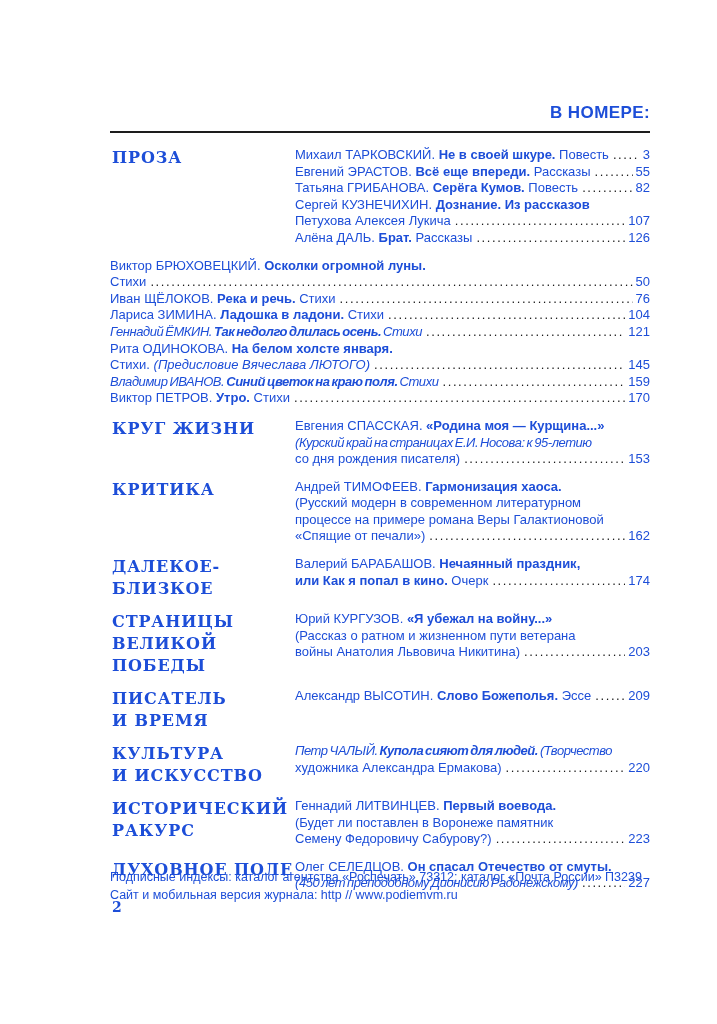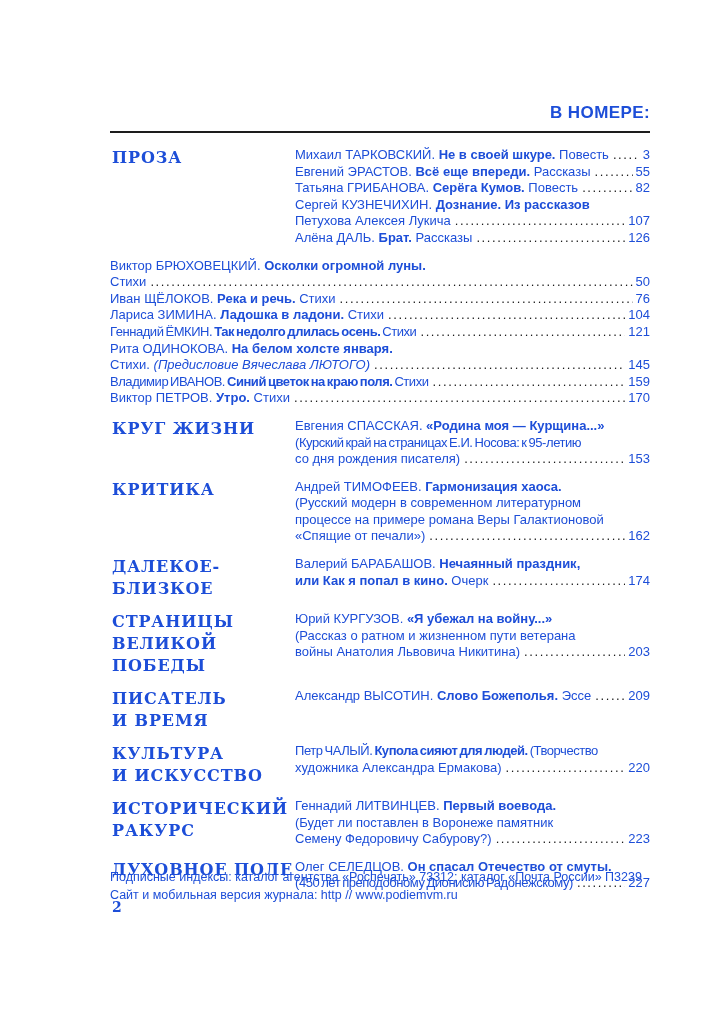--- a/index.html
+++ b/index.html
@@ -28,21 +28,21 @@
     font-size:16px;
     line-height:22px;
     letter-spacing:.9px;
     padding-left:2px;
   }
   .entries{flex:1;min-width:0;font-size:13px;line-height:16.6px;}
   .toc-line{display:flex;align-items:baseline;white-space:nowrap;}
   .line-text{flex:0 1 auto;}
   .seg.b{font-weight:700;}
   .seg.i{font-style:italic;}
-  .tight .line-text{letter-spacing:-.45px;word-spacing:-1.2px;}
+  .tight .line-text{letter-spacing:-.45px;word-spacing:-1.2px;font-style:italic;}
   .dots{
     flex:1 1 6px;min-width:6px;
     overflow:hidden;
     margin:0 3px 0 4px;
     letter-spacing:1.6px;
     color:#1b1b1b;
   }
   .dots::after{content:"....................................................................................................";}
   .pg{flex:0 0 auto;text-align:right;}
   .footer{

